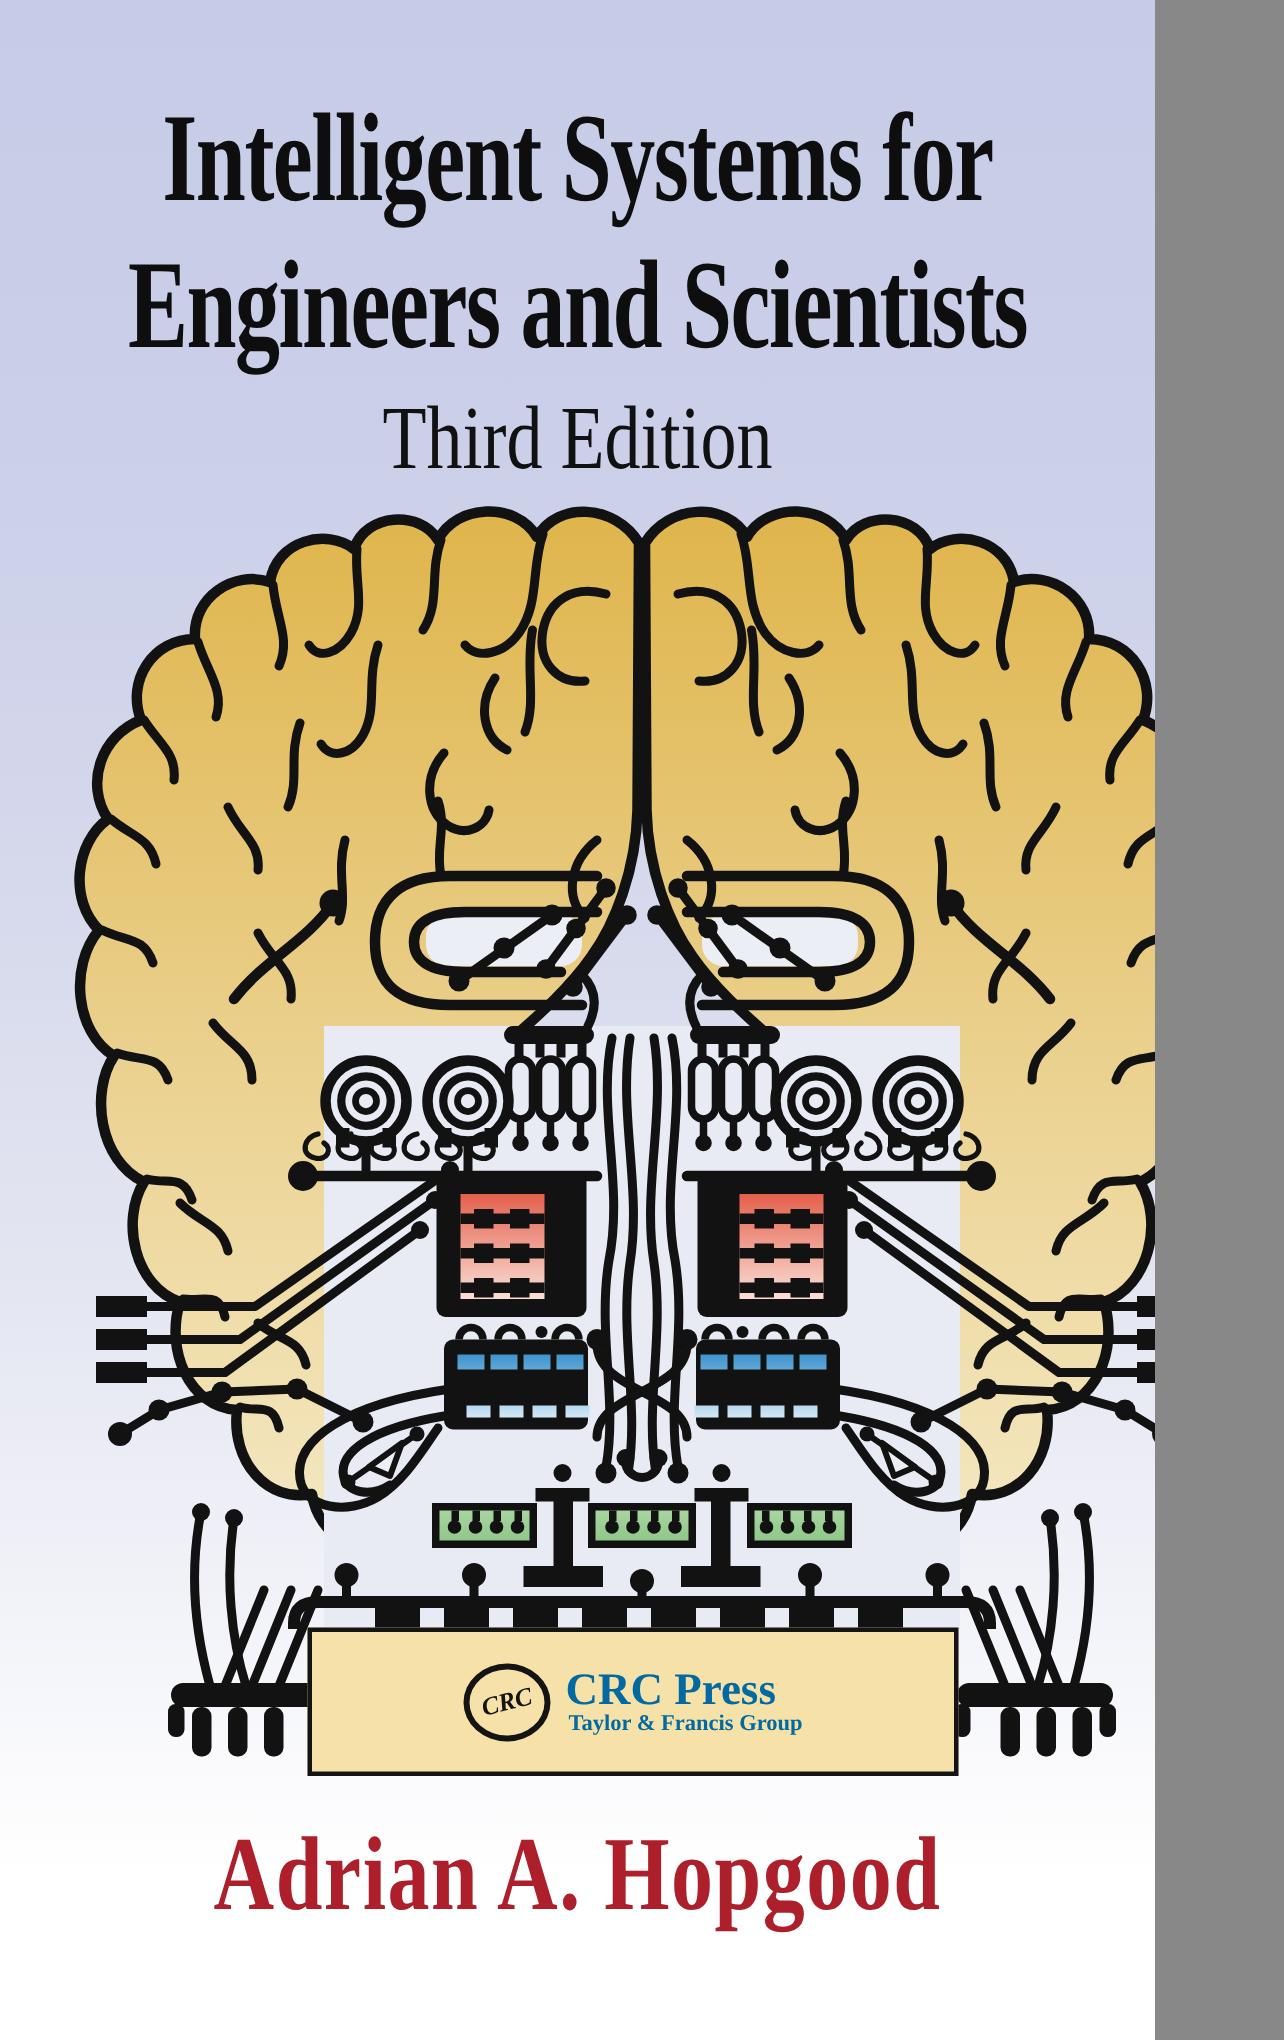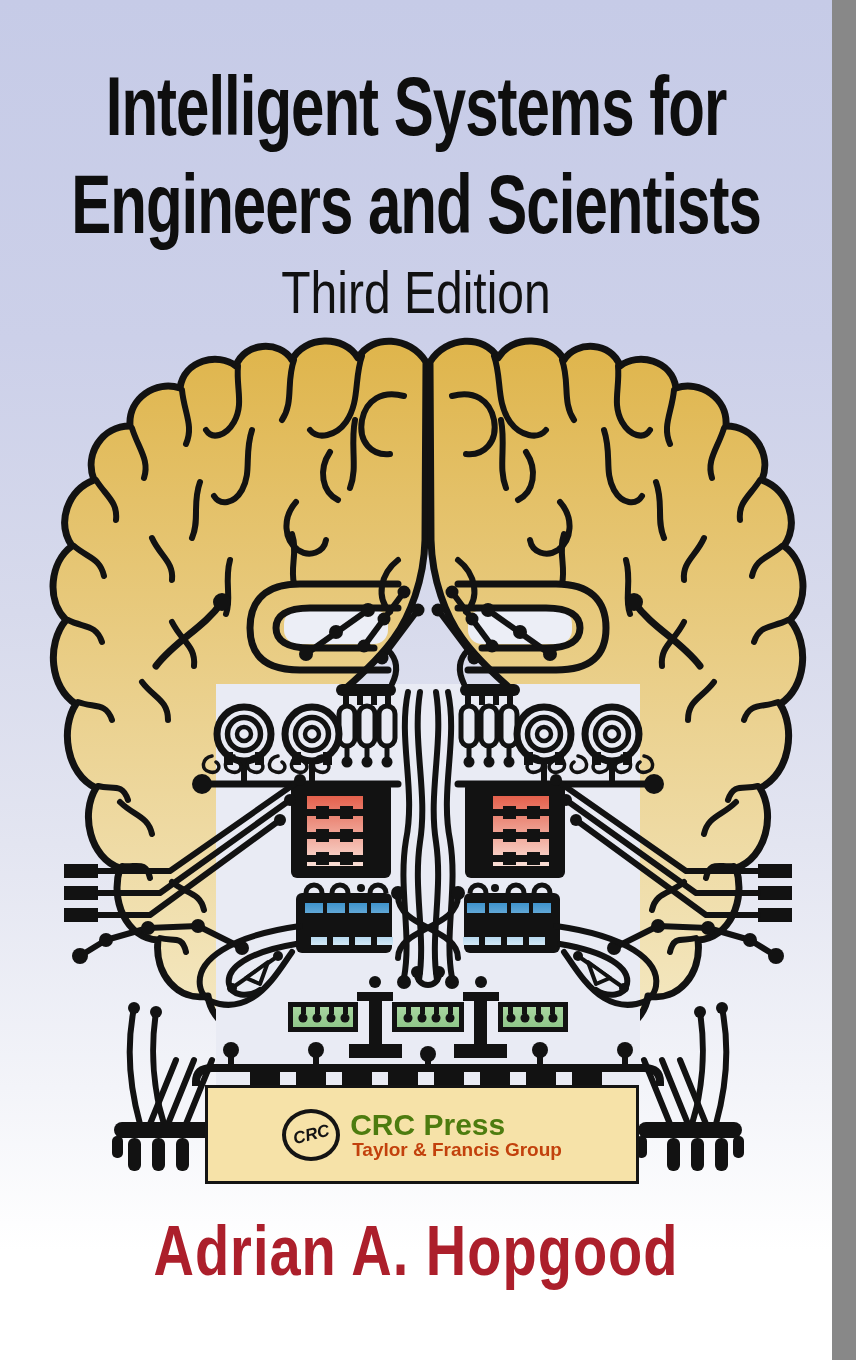--- a/index.html
+++ b/index.html
@@ -1,39 +1,39 @@
 <!DOCTYPE html>
 <html><head>
 <meta charset="utf-8">
 <style>
   html,body{margin:0;padding:0;background:#888;}
   .cover{
-    position:relative;width:832px;height:1360px;overflow:hidden;
-    font-family:Liberation Sans, sans-serif;
+    position:relative;width:770px;height:1360px;overflow:hidden;
+    font-family:Liberation Serif, serif;
     background:linear-gradient(180deg,#C6CBE7 0%,#CCD0E9 25%,#D7DAEC 45%,#E3E5F1 62%,#F3F4F9 80%,#FFFFFF 92%);
   }
   .title{position:absolute;left:0;width:100%;text-align:center;color:#0e0e0e;
          font-weight:bold;font-size:60px;letter-spacing:-1px;white-space:nowrap;
          transform:scale(1,1.4);transform-origin:center top;}
   .title-line1{top:58px;}
   .title-line2{top:156px;}
   .edition{position:absolute;top:258px;left:0;width:100%;text-align:center;color:#111;
            font-size:48px;font-weight:400;transform:scale(1,1.25);transform-origin:center top;}
   .art{position:absolute;left:0;top:330px;width:856px;height:880px;z-index:1;}
   .pubbox{position:absolute;left:205px;top:1085px;width:434px;height:99px;z-index:2;
           background:#F6E2A8;border:3px solid #141414;box-sizing:border-box;
           display:flex;flex-direction:column;align-items:center;justify-content:center;}
   .pubrow{display:flex;align-items:center;gap:10px;}
   .crc-oval{width:50px;height:44px;border:4px solid #141414;border-radius:50%;
             display:flex;align-items:center;justify-content:center;flex:none;}
   .crc-oval span{font-style:italic;font-weight:bold;font-size:17px;color:#141414;
                  transform:rotate(-14deg);}
   .pubnames{display:flex;flex-direction:column;align-items:flex-start;line-height:1.05;}
-  .pubname{font-size:30px;font-weight:bold;color:#4d7c0f;}
-  .pubgroup{font-size:19px;font-weight:bold;color:#c2410c;margin-left:2px;}
+  .pubname{font-size:30px;font-weight:bold;color:#0369a1;}
+  .pubgroup{font-size:15px;font-weight:bold;color:#0369a1;margin-left:2px;}
   .pubimprint{font-size:16px;letter-spacing:8px;color:#161616;margin-top:7px;}
   .author{position:absolute;top:1210px;left:0;width:100%;text-align:center;
           color:#AC1F2B;font-size:56px;font-weight:bold;letter-spacing:1px;
           transform:scale(1,1.25);transform-origin:center top;}
 </style>
 </head>
 <body>
 
 <div class="cover">
 

